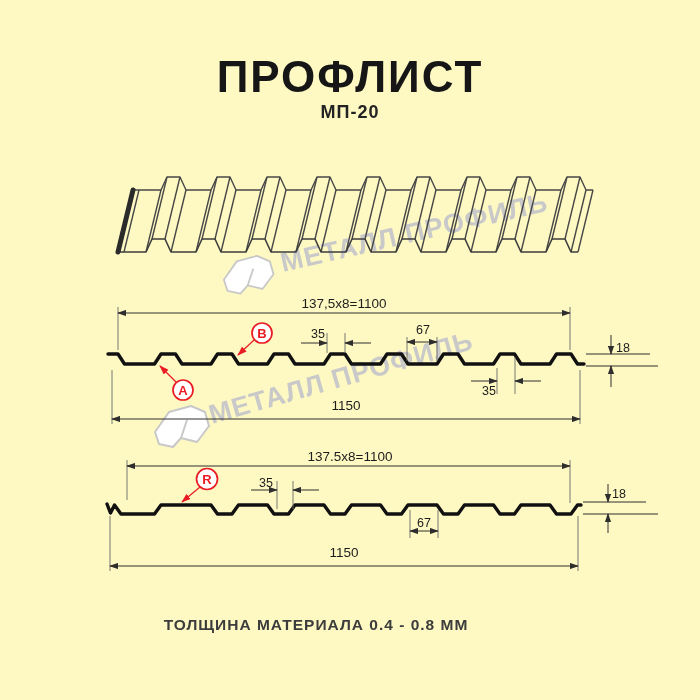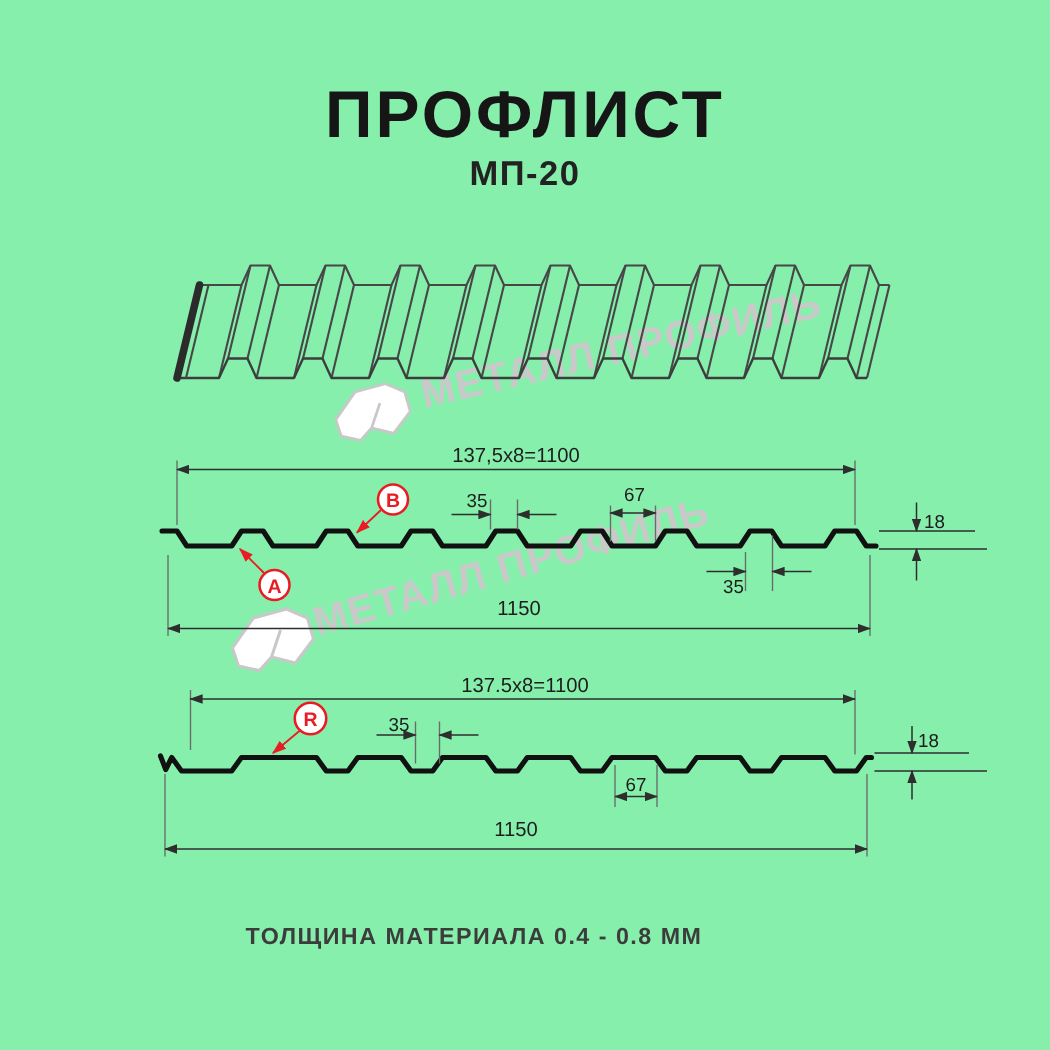--- a/index.html
+++ b/index.html
@@ -1,21 +1,21 @@
 <!DOCTYPE html>
 <html><head>
 <meta charset="utf-8">
 <style>
   html,body{margin:0;padding:0;background:#fff;}
-  .canvas{position:relative;width:700px;height:700px;background:#86efac;overflow:hidden;
+  .canvas{position:relative;width:700px;height:700px;background:#fef9c3;overflow:hidden;
           font-family:"Liberation Sans", sans-serif;}
   .title{position:absolute;left:0;top:52px;width:700px;text-align:center;
          font-size:44px;font-weight:bold;letter-spacing:2px;color:#161616;}
   .subtitle{position:absolute;left:0;top:102px;width:700px;text-align:center;
-         font-size:23px;font-weight:bold;letter-spacing:1px;color:#222;}
+         font-size:18px;font-weight:bold;letter-spacing:1px;color:#222;}
   .footer{position:absolute;left:0;top:616px;width:632px;text-align:center;
          font-size:15.5px;font-weight:bold;letter-spacing:1px;color:#3c3c3c;}
   svg{position:absolute;left:0;top:0;}
   .persp{stroke:#474747;stroke-width:1.4;fill:none;stroke-linejoin:round;}
   .persp-front{stroke:#3d3d3d;stroke-width:1.6;fill:none;stroke-linejoin:round;}
   .edgeband{stroke:#2b2b2b;stroke-width:5;stroke-linecap:round;}
   .profile{stroke:#111;stroke-width:3.4;fill:none;stroke-linejoin:round;stroke-linecap:round;}
   .dimline{stroke:#2e2e2e;stroke-width:1;fill:none;}
   .witness{stroke:#6a6a6a;stroke-width:0.9;fill:none;}
   .dimtext{font-size:12.5px;fill:#1d1d1d;}

